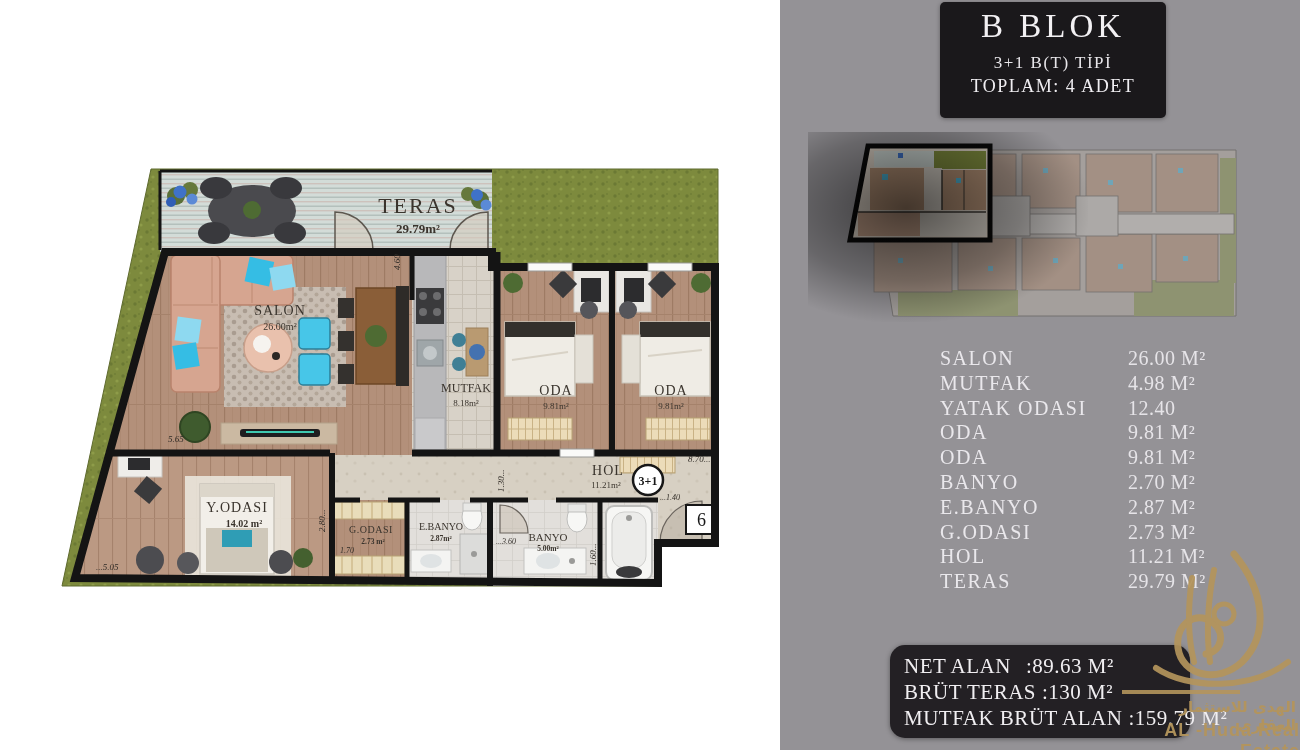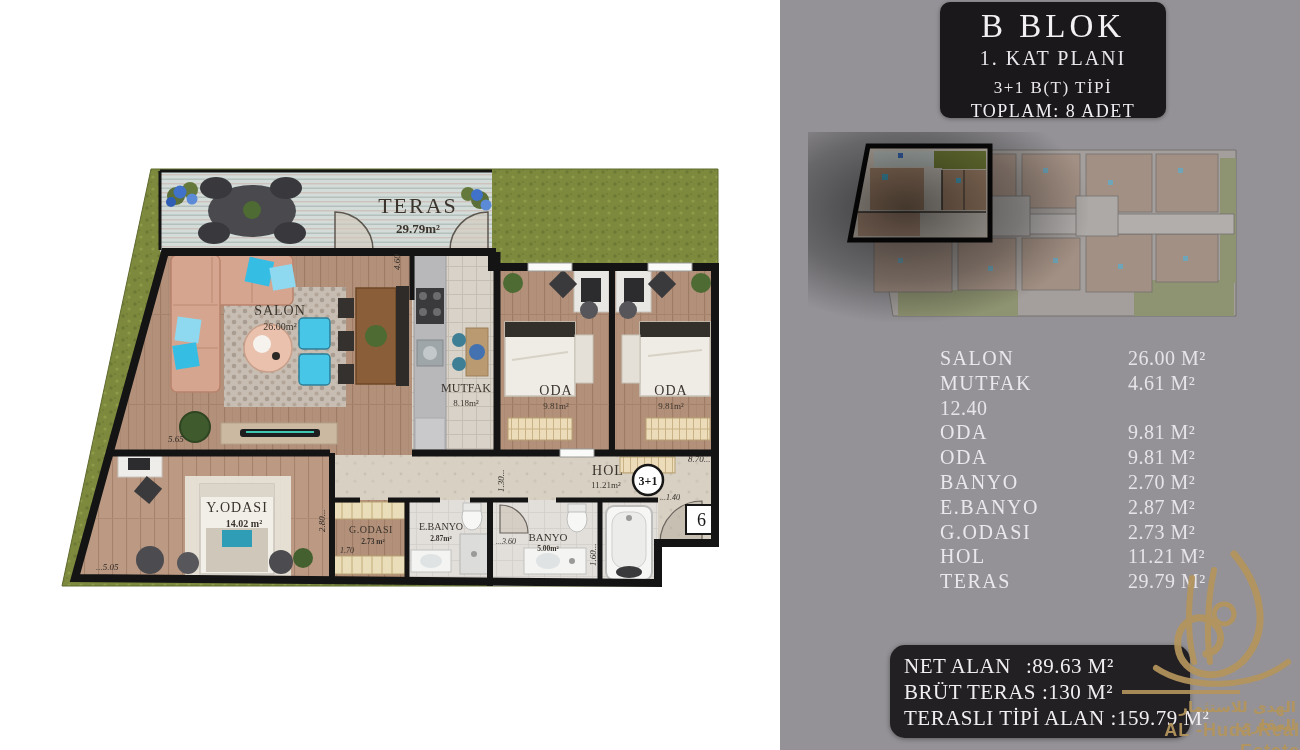--- a/index.html
+++ b/index.html
@@ -3,21 +3,21 @@
 <meta charset="utf-8">
 <style>
   html,body{margin:0;padding:0;}
   body{width:1300px;height:750px;background:#ffffff;overflow:hidden;position:relative;
        font-family:"Liberation Serif",serif;}
   .stage{position:absolute;left:0;top:0;width:1300px;height:750px;}
 
   
   .panel{position:absolute;left:780px;top:0;width:520px;height:750px;background:#949296;}
   .hdr-box{position:absolute;left:160px;top:2px;width:226px;height:116px;background:#1a181b;
-           border-radius:10px;color:#f2f0f3;text-align:center;box-shadow:0 1px 4px rgba(0,0,0,.35);}
+           border-radius:5px;color:#f2f0f3;text-align:center;box-shadow:0 1px 4px rgba(0,0,0,.35);}
   .hdr-title{font-size:33px;letter-spacing:4px;margin-top:6px;font-weight:normal;}
   .hdr-l2{font-size:20px;letter-spacing:2px;margin-top:2px;color:#e8e6ea;}
   .hdr-l3{font-size:17px;letter-spacing:1.5px;margin-top:8px;color:#e8e6ea;}
   .hdr-l4{font-size:18px;letter-spacing:1.5px;margin-top:3px;color:#f0eef2;}
 
   
   .mini-wrap{position:absolute;left:58px;top:138px;width:414px;height:200px;}
   .mini-shadow{position:absolute;left:-30px;top:-6px;width:280px;height:190px;
       background:radial-gradient(ellipse at 35% 40%, rgba(0,0,0,.62) 0%, rgba(0,0,0,.30) 45%, rgba(0,0,0,0) 72%);}
 
@@ -360,23 +360,22 @@
       <text x="688" y="462">8.70...</text>
       <text x="660" y="500" font-size="8">...1.40</text>
     </g>
   </svg>
 
   
   <div class="panel">
 
     <div class="hdr-box">
       <div class="hdr-title">B BLOK</div>
-      <div class="hdr-l2">1. KAT PLANI</div>
       <div class="hdr-l3">3+1 B(T) TİPİ</div>
-      <div class="hdr-l4">TOPLAM: 8 ADET</div>
+      <div class="hdr-l4">TOPLAM: 4 ADET</div>
     </div>
 
     <div class="mini-wrap">
       <div class="mini-shadow"></div>
       <svg width="414" height="200" viewBox="0 0 414 200">
         <g opacity="0.52">
           <polygon points="28,12 398,12 398,178 55,178" fill="#b3aca3" stroke="#57534d" stroke-width="1"></polygon>
           <rect x="60" y="152" width="120" height="26" fill="#8a9450"></rect>
           <rect x="296" y="142" width="100" height="36" fill="#8a9450"></rect>
           <rect x="382" y="20" width="16" height="125" fill="#8a9450"></rect>
@@ -427,23 +426,24 @@
       </svg>
     </div>
 
     <div class="room-list">
       <div class="rrow">
           <span class="rname">SALON</span>
           <span class="rval">26.00 M²</span>
         </div>
       <div class="rrow">
           <span class="rname">MUTFAK</span>
-          <span class="rval">4.61 M²</span>
-        </div>
-      <div class="rrow">
+          <span class="rval">4.98 M²</span>
+        </div>
+      <div class="rrow">
+          <span class="rname">YATAK ODASI</span>
           <span class="rval">12.40</span>
         </div>
       <div class="rrow">
           <span class="rname">ODA</span>
           <span class="rval">9.81 M²</span>
         </div>
       <div class="rrow">
           <span class="rname">ODA</span>
           <span class="rval">9.81 M²</span>
         </div>
@@ -472,21 +472,21 @@
     <div class="sum-box">
       <div class="sline first">
           <span class="slabel">NET ALAN</span>
           <span>:89.63 M²</span>
         </div>
       <div class="sline">
           <span class="slabel">BRÜT TERAS</span>
           <span>:130 M²</span>
         </div>
       <div class="sline">
-          <span class="slabel">TERASLI TİPİ ALAN</span>
+          <span class="slabel">MUTFAK BRÜT ALAN</span>
           <span>:159.79 M²</span>
         </div>
     </div>
 
     <div class="logo">
       <svg width="152" height="150" viewBox="0 0 152 150" fill="none" stroke="#b4955c" opacity="0.92">
         <path d="M86 4 C116 40, 122 84, 94 112 C70 134, 34 126, 30 98 C27 74, 48 60, 64 72 C78 82, 74 102, 58 104" stroke-width="7" stroke-linecap="round"></path>
         <path d="M66 20 C60 48, 58 84, 62 112" stroke-width="6" stroke-linecap="round"></path>
         <path d="M44 28 C40 56, 40 88, 46 112" stroke-width="6" stroke-linecap="round"></path>
         <circle cx="76" cy="64" r="10" stroke-width="5"></circle>

